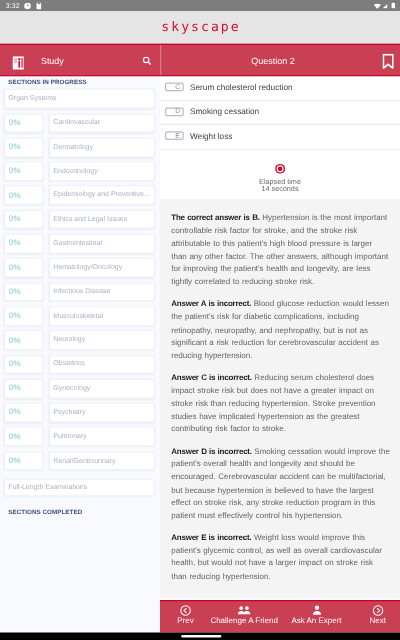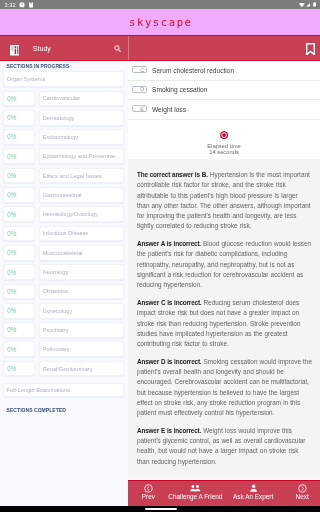--- a/index.html
+++ b/index.html
@@ -4,21 +4,21 @@
 <style>
   * { box-sizing: border-box; margin:0; padding:0; }
   html,body { width:320px; height:512px; overflow:hidden; font-family:"Liberation Sans", sans-serif; }
   body { background:#fff; -webkit-font-smoothing:antialiased; }
   .screen { position:relative; width:320px; height:512px; background:#fff;}
   
   .statusbar { position:absolute; top:0; left:0; width:320px; height:9.4px; background:#7d7d7d; }
   .sb-ic { position:absolute; display:block; }
   .sb-time { position:absolute; left:4.5px; top:2.4px; color:#fff; font-size:5.6px; line-height:6px; letter-spacing:0.1px;}
   
-  .brandbar { position:absolute; top:9.4px; left:0; width:320px; height:25.9px; background:#f0abfc; }
+  .brandbar { position:absolute; top:9.4px; left:0; width:320px; height:25.9px; background:#e5e5e5; }
   .brand { position:absolute; left:50%; transform:translateX(-50%); padding-left:1.6px; top:7px; color:#d2102e; font-size:10.5px; letter-spacing:1.62px; font-family:"DejaVu Sans Mono", monospace; }
   
   .toolbar { position:absolute; top:35.3px; left:0; width:320px; height:25.7px; background:#c94055; display:flex; border-top:1.9px solid #cc0033; }
   .tb-left { width:128px; display:flex; align-items:center; padding:0 7px 0 9.6px;justify-content:flex-end; }
   .tb-right { flex:1; display:flex; align-items:center; padding:0 5.5px 0 7px; position:relative; border-left:1.2px solid #d97687;}
   .tb-title { color:#fff; font-size:7.1px; margin-left:13.4px;}
   .tb-qtitle { color:#fff; font-size:7.2px; position:absolute; left:0; right:12.2px; text-align:center; }
   
   .sidebar { position:absolute; top:61px; left:0; width:128px; bottom:0; background:#f8faff; overflow:hidden; }
   .sb-red { position:absolute; top:59.5px; left:0; width:320px; height:1.5px; background:#cc0028; z-index:3;}
@@ -87,20 +87,21 @@
           <circle cx="11.0" cy="4.7" r="2.0" fill="#d4163a"></circle>
           <rect x="9.5" y="7.6" width="3.0" height="11.0" fill="#d4163a"></rect>
         </svg>
       <div class="tb-title">Study</div>
       <svg width="7.4" height="7.4" viewBox="0 0 24 24" style="margin-left:auto;display:block;position:relative;top:0.5px">
           <circle cx="9.5" cy="9.5" r="7" fill="none" stroke="#fff" stroke-width="3"></circle>
           <line x1="14.8" y1="14.8" x2="21.5" y2="21.5" stroke="#fff" stroke-width="3.4" stroke-linecap="butt"></line>
         </svg>
     </div>
     <div class="tb-right">
+      <div class="tb-qtitle">Question 2</div>
       <svg width="9" height="12.3" viewBox="0 0 18 24.6" style="margin-left:auto; display:block; position:relative; top:0.7px;">
           <path d="M1.4 1.4 h15.2 v21.8 l-7.6 -6.3 l-7.6 6.3 z" fill="none" stroke="#fff" stroke-width="2.8" stroke-linejoin="miter"></path>
         </svg>
     </div>
   </div>
 
   <div class="sb-red"></div>
 
   <div class="sidebar">
     <div class="sec-head" style="position:absolute;left:6.6px;top:2.4px;">SECTIONS IN PROGRESS</div>

